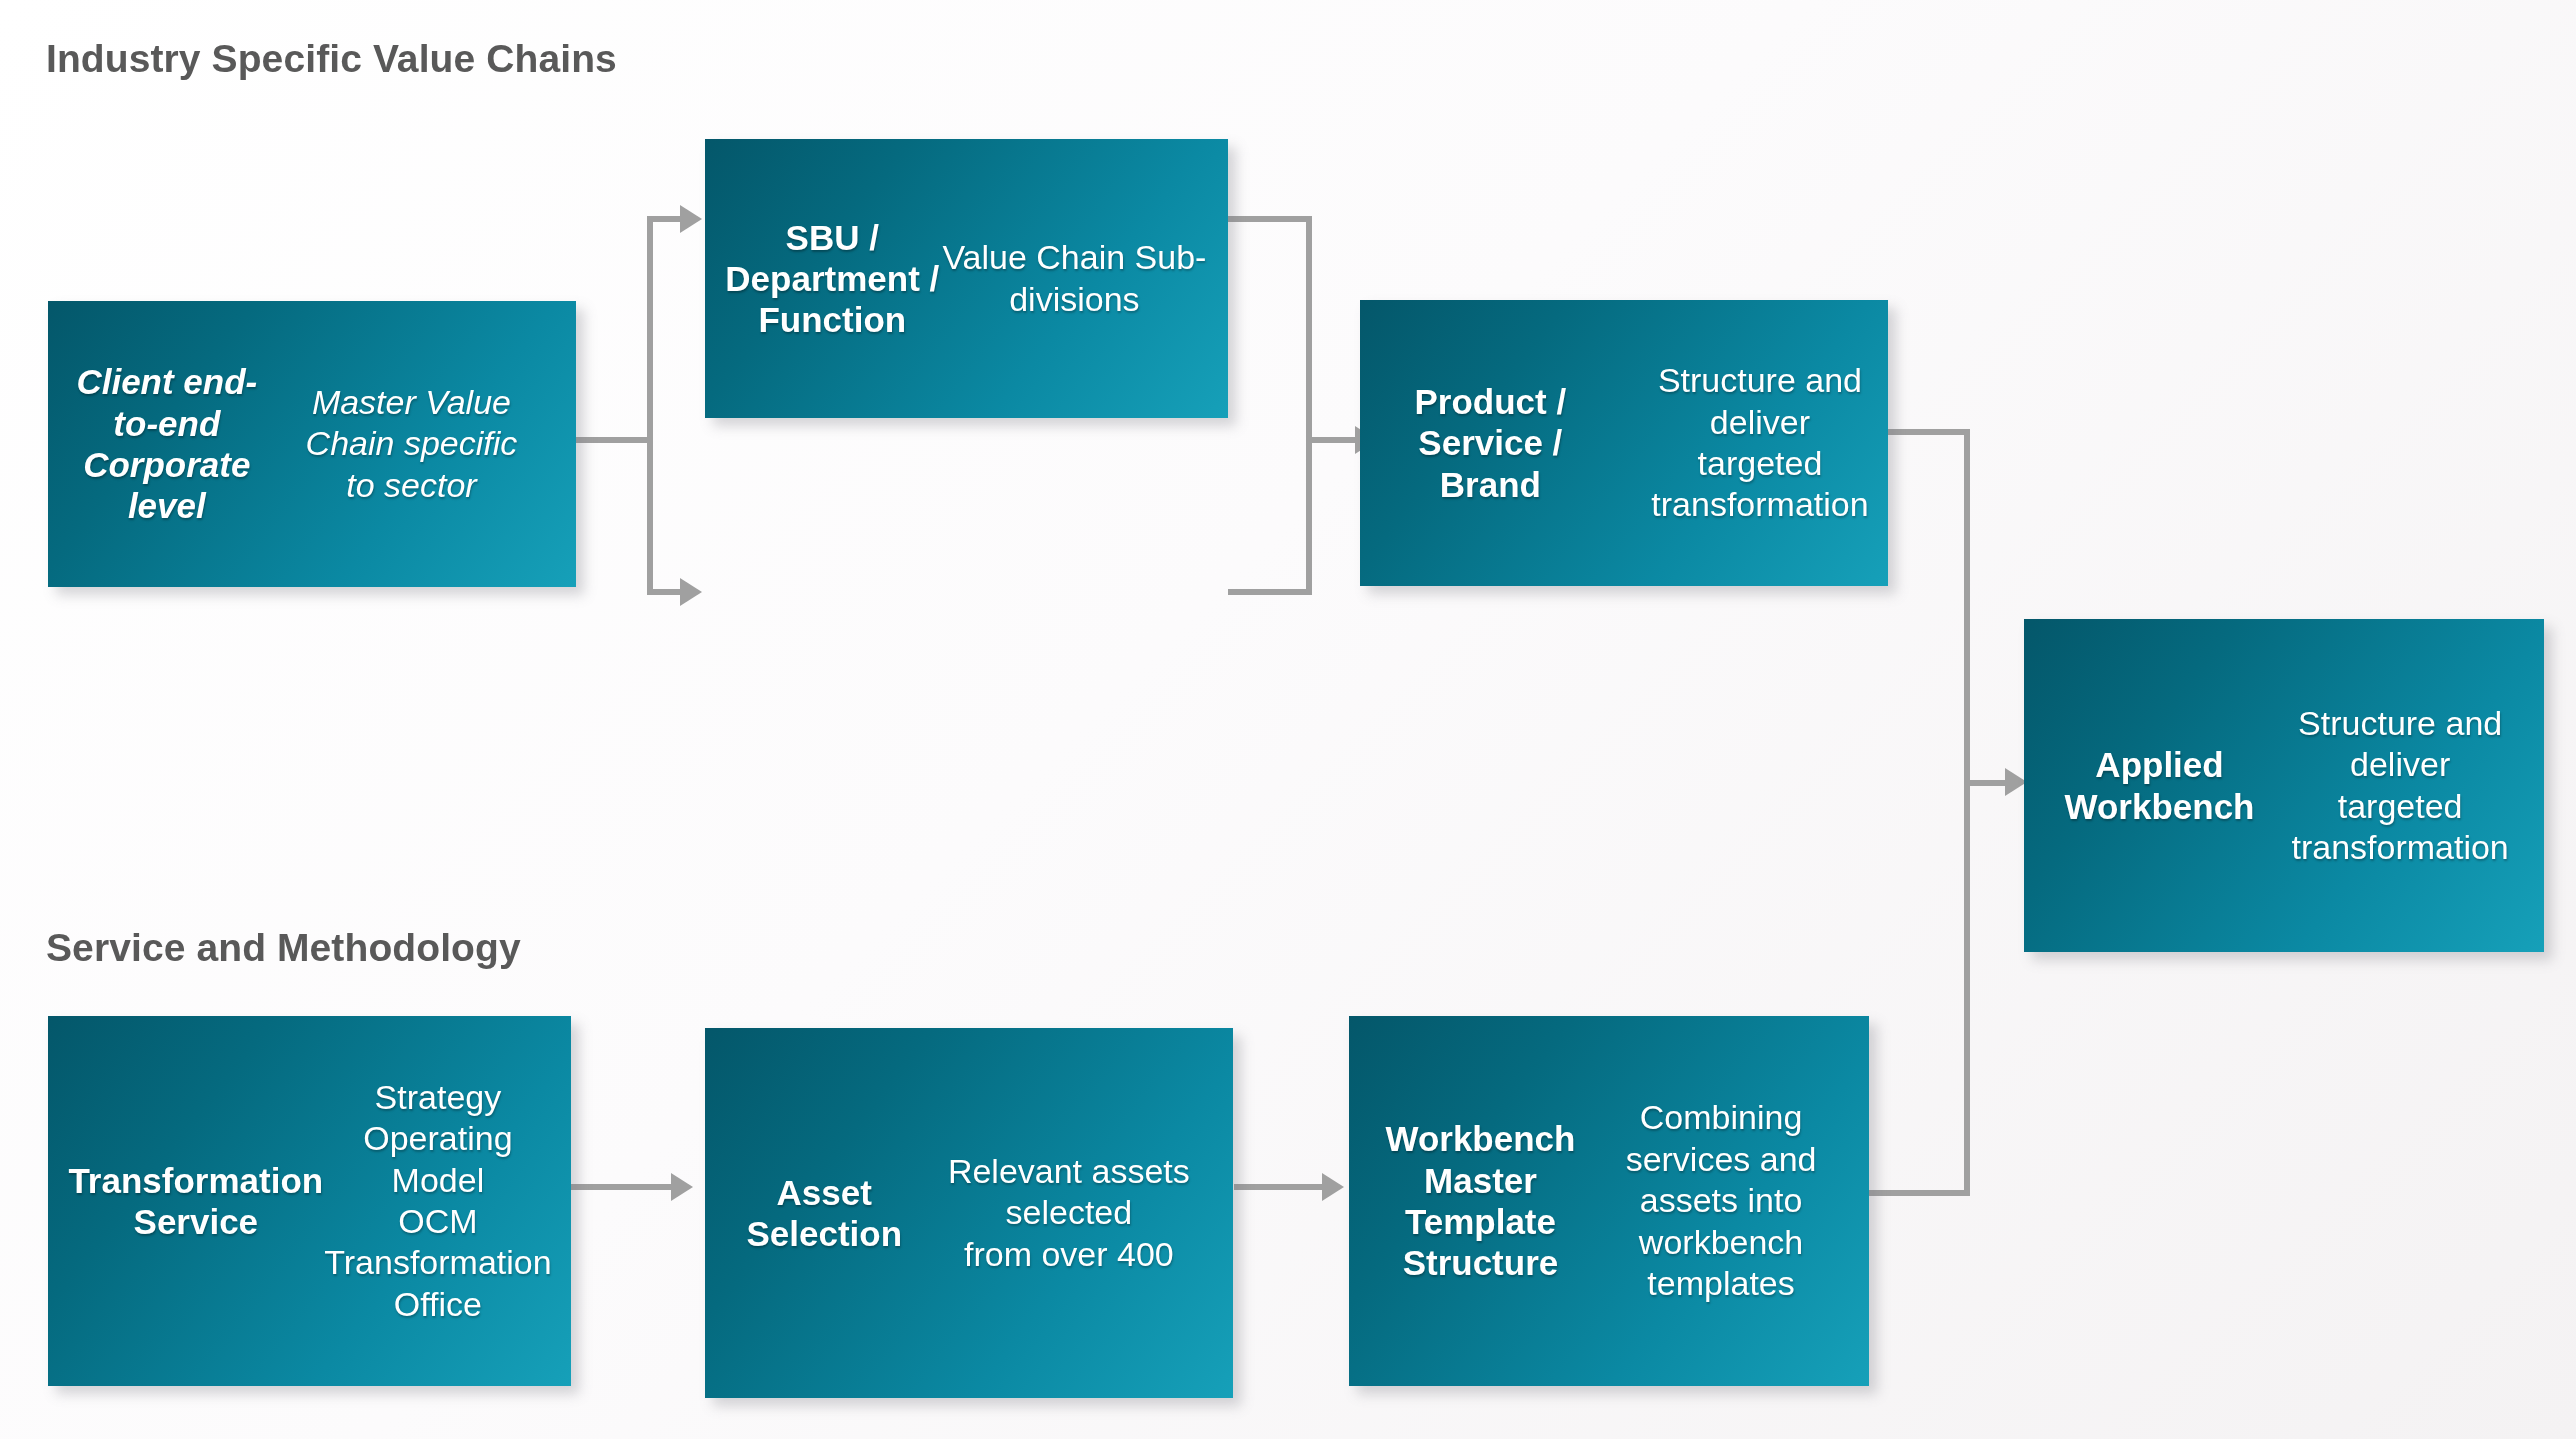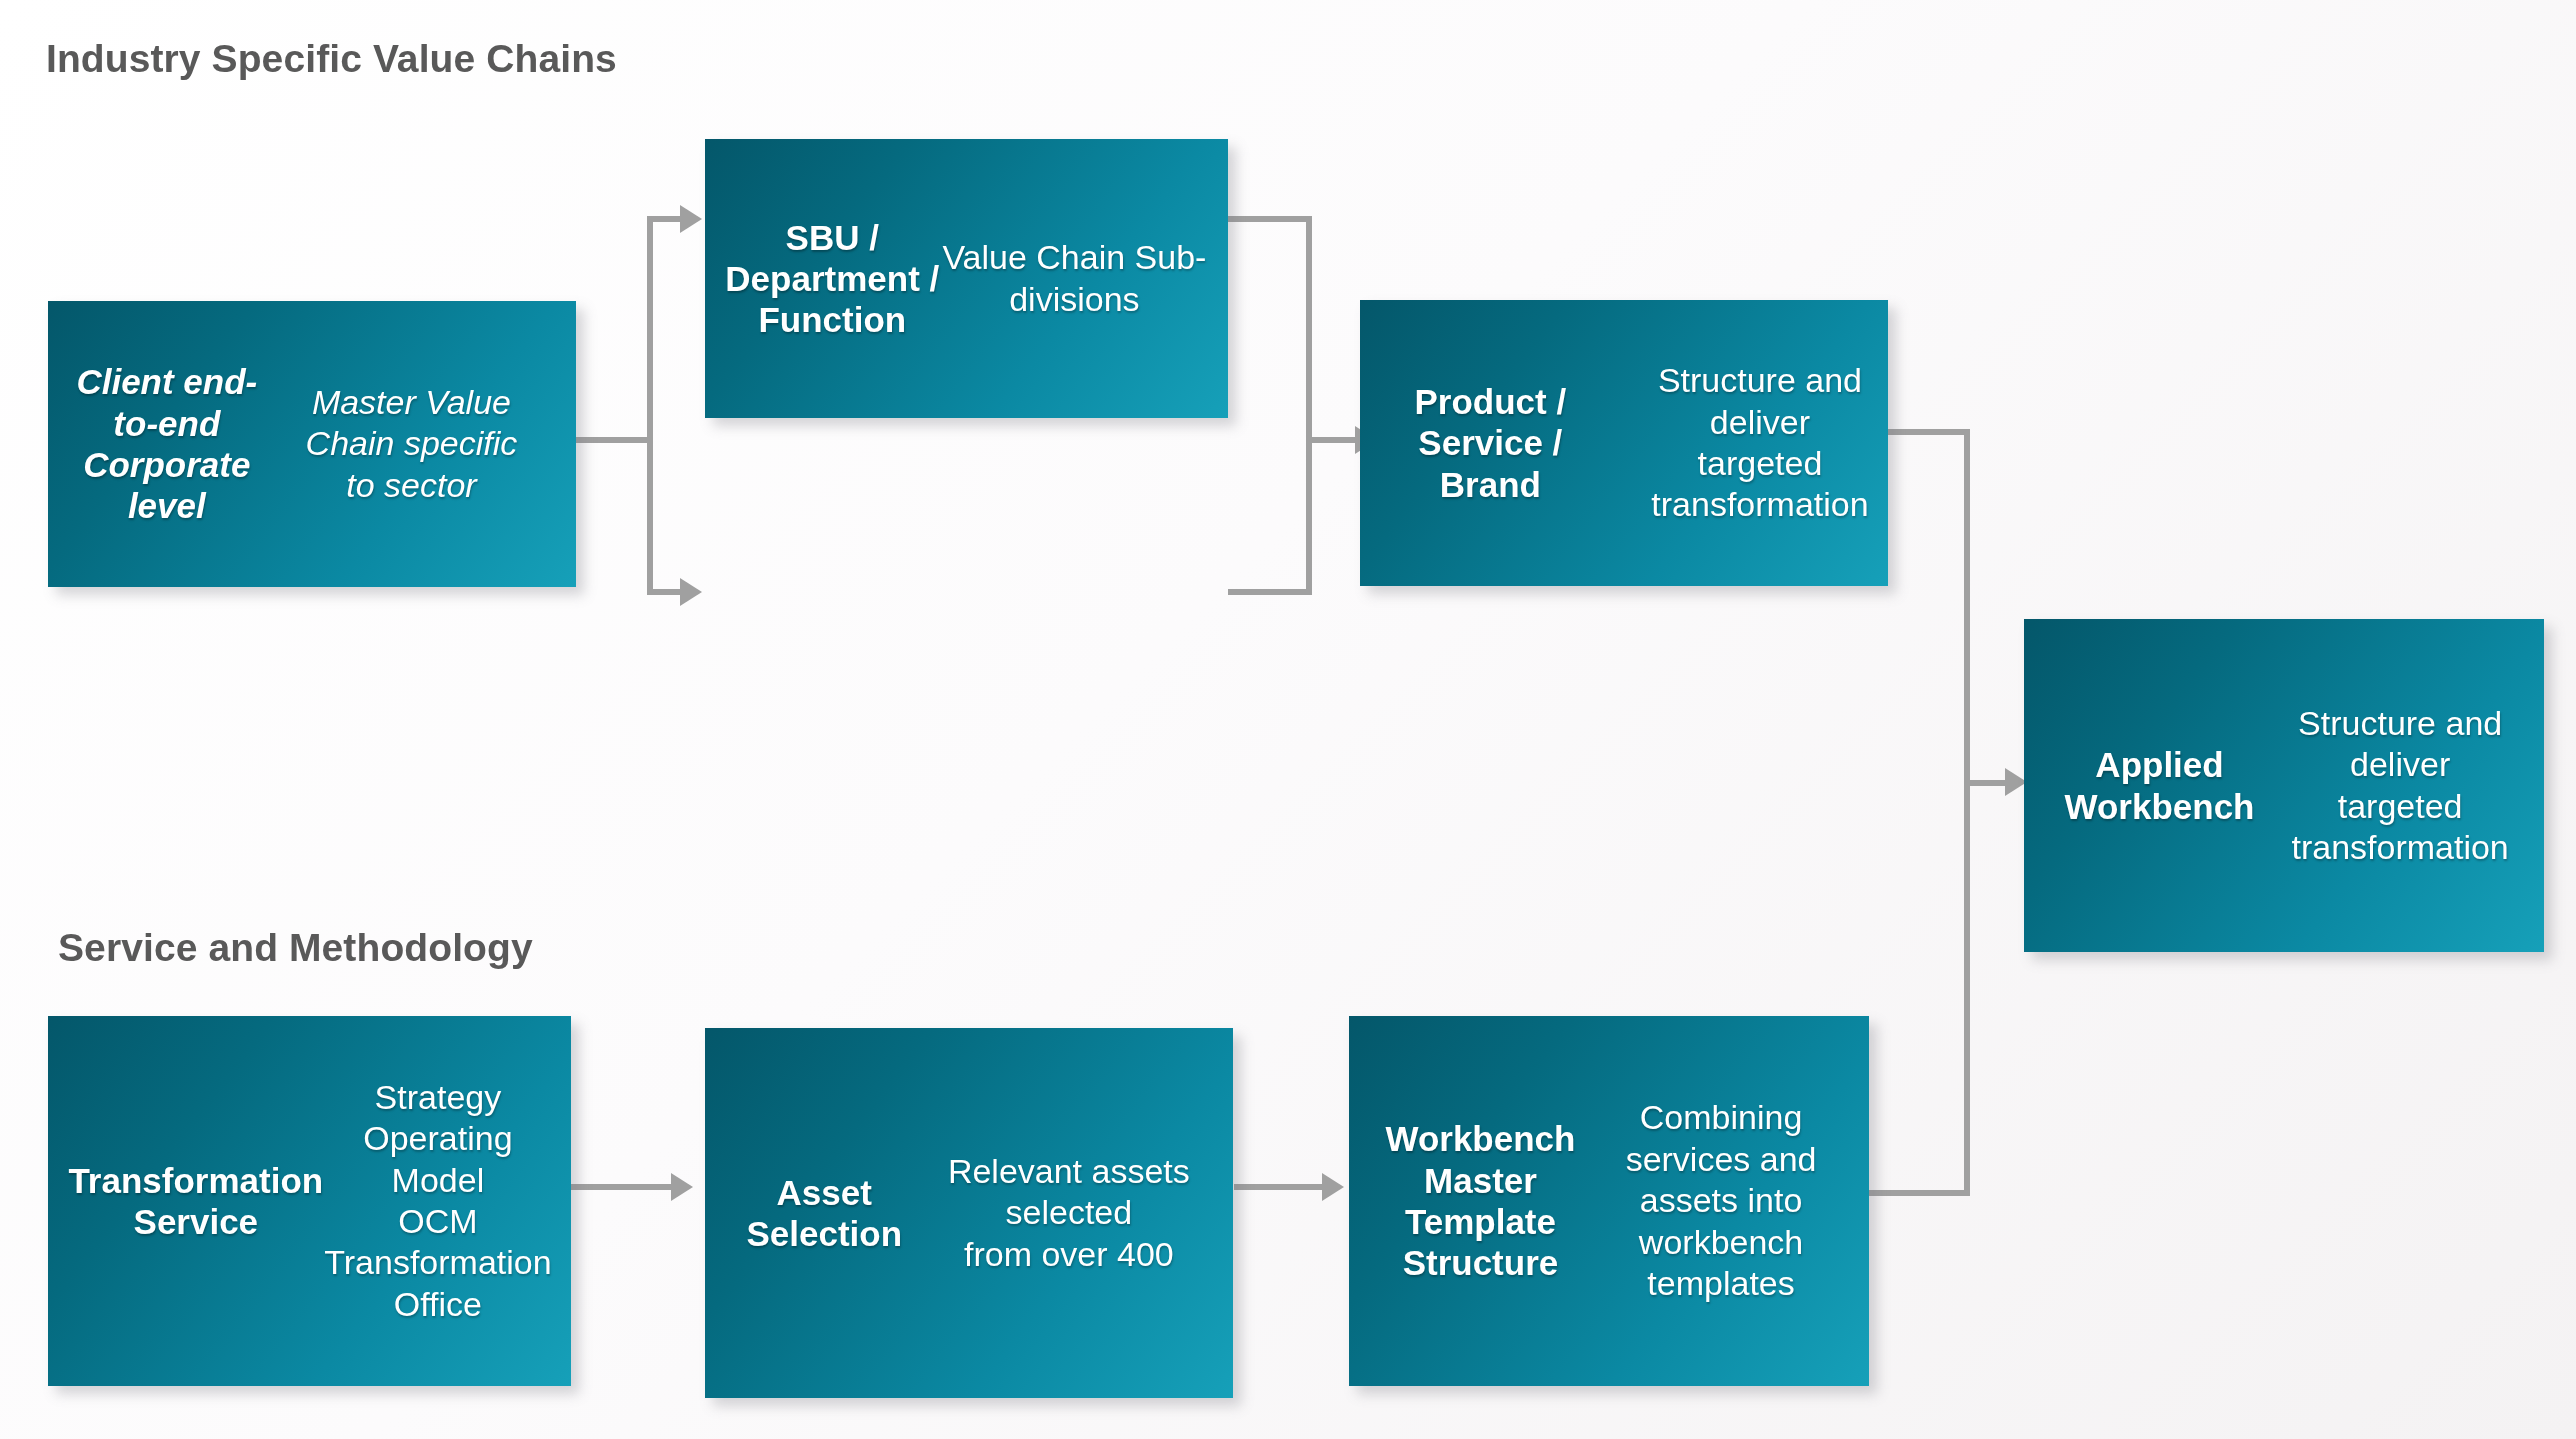--- a/index.html
+++ b/index.html
@@ -80,21 +80,21 @@
     border-left: 22.4px solid #a0a0a0;
   }
 </style>
 </head>
 <body>
 
 <div id="canvas">
 
   <div class="section-heading" style="left:46px; top:37px;">Industry Specific Value Chains</div>
 
-  <div class="section-heading" style="left:46px; top:926px;margin-left:12px;">Service and Methodology</div>
+  <div class="section-heading" style="left:46px; top:926px;">Service and Methodology</div>
 
   <div class="seg-h" style="left:575px; top:437px; width:78px;"></div>
   <div class="seg-v" style="left:647px; top:216px; height:379px;"></div>
 
   <div class="seg-h" style="left:647px; top:216px; width:37px;"></div>
   <div class="arrowhead" style="left:680px; top:205px;"></div>
 
   <div class="seg-h" style="left:647px; top:589px; width:37px;"></div>
   <div class="arrowhead" style="left:680px; top:578px;"></div>
 

